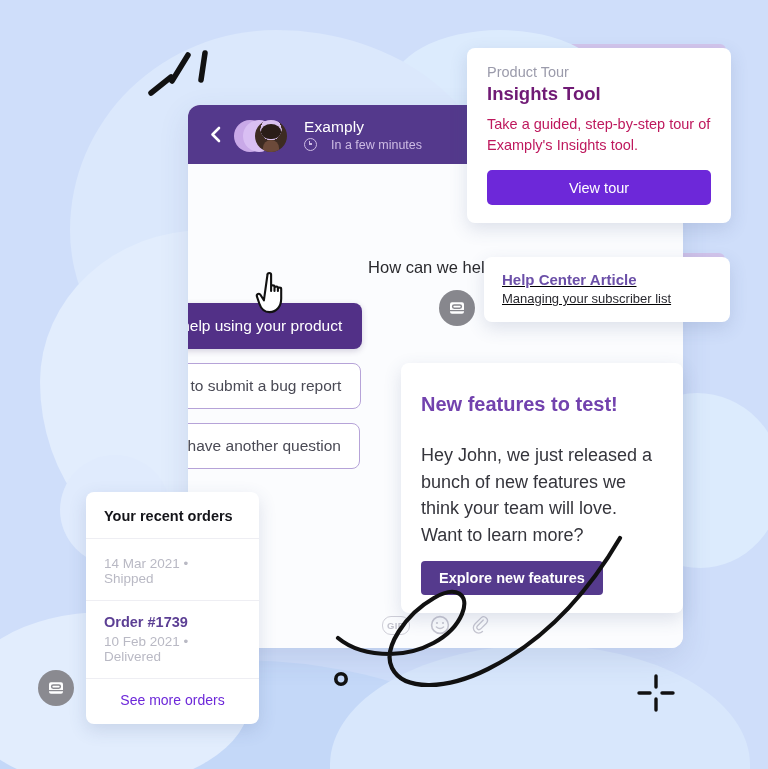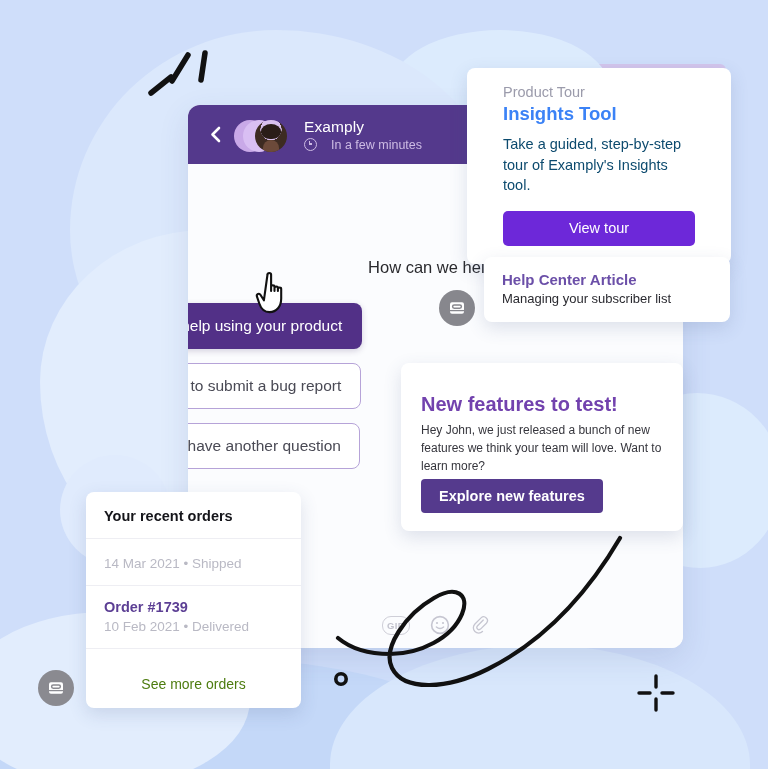--- a/index.html
+++ b/index.html
@@ -273,35 +273,35 @@
     position: absolute;
     left: 5px; right: 5px; top: -4px;
     height: 8px;
     background: #d3c5ec;
     border-radius: 6px 6px 0 0;
     z-index: -1;
   }
 
   
   .card-tour {
-    left: 467px; top: 68px;
+    left: 467px; top: 48px;
     width: 264px;
-    padding: 16px 36px 18px;
+    padding: 16px 20px 18px;
     box-sizing: border-box;
   }
   .tour-eyebrow { font-size: 14.5px; color: #9b9bab; }
   .tour-title {
     font-size: 18.5px;
     font-weight: bold;
-    color: #3b82f6;
+    color: #701a75;
     margin-top: 3px;
   }
   .tour-desc {
     font-size: 14.5px;
-    color: #0c4a6e;
+    color: #be185d;
     line-height: 1.42;
     margin-top: 9px;
   }
   .btn-purple {
     margin-top: 15px;
     height: 35px;
     background: #6d28d9;
     color: #fff;
     border-radius: 5px;
     display: flex;
@@ -310,20 +310,21 @@
     font-size: 14.5px;
     cursor: pointer;
   }
 
   
   .card-article {
     left: 484px; top: 257px;
     width: 246px;
     padding: 14px 18px 16px;
     box-sizing: border-box;
+    text-decoration: underline;
   }
   .article-kicker {
     font-size: 15px;
     font-weight: bold;
     color: #6b4fa8;
   }
   .article-title {
     font-size: 13px;
     color: #2a2a30;
     margin-top: 3px;
@@ -376,44 +377,44 @@
     background: #f2f2f6;
   }
   .msg-name { font-size: 14.5px; color: #2d2d34; }
   .msg-title {
     font-size: 20px;
     font-weight: bold;
     color: #7242ae;
     margin-top: 14px;
   }
   .msg-body {
-    font-size: 12px;
+    font-size: 18px;
     color: #35353c;
     line-height: 1.48;
-    margin-top: 6px;
+    margin-top: 26px;
   }
   .btn-msg {
-    margin-top: 4px;
+    margin-top: 12px;
     display: inline-flex;
     align-items: center;
     justify-content: center;
     height: 34px;
     padding: 0 18px;
     background: #553a8d;
     color: #fff;
     font-size: 14.5px;
     font-weight: bold;
     border-radius: 4px;
     cursor: pointer;
   }
 
   
   .card-orders {
     left: 86px; top: 492px;
-    width: 215px;
+    width: 173px;
     padding: 0;
     overflow: hidden;
   }
   .orders-title {
     font-size: 14.5px;
     font-weight: bold;
     color: #15151a;
     padding: 16px 18px 14px;
   }
   .order-row {
@@ -428,22 +429,22 @@
   }
   .order-meta {
     font-size: 13.5px;
     color: #b9b9c4;
     margin-top: 4px;
   }
   .orders-more {
     border-top: 1px solid #eeeef3;
     text-align: center;
     font-size: 14px;
-    color: #4d7c0f;
-    padding: 27px 0 16px;
+    color: #6d28d9;
+    padding: 13px 0 16px;
     cursor: pointer;
   }
 </style>
 </head>
 <body>
 
 <div class="bg-layer">
   <div class="blob blob-g"></div>
   <div class="blob blob-a"></div>
   <div class="blob blob-b"></div>

